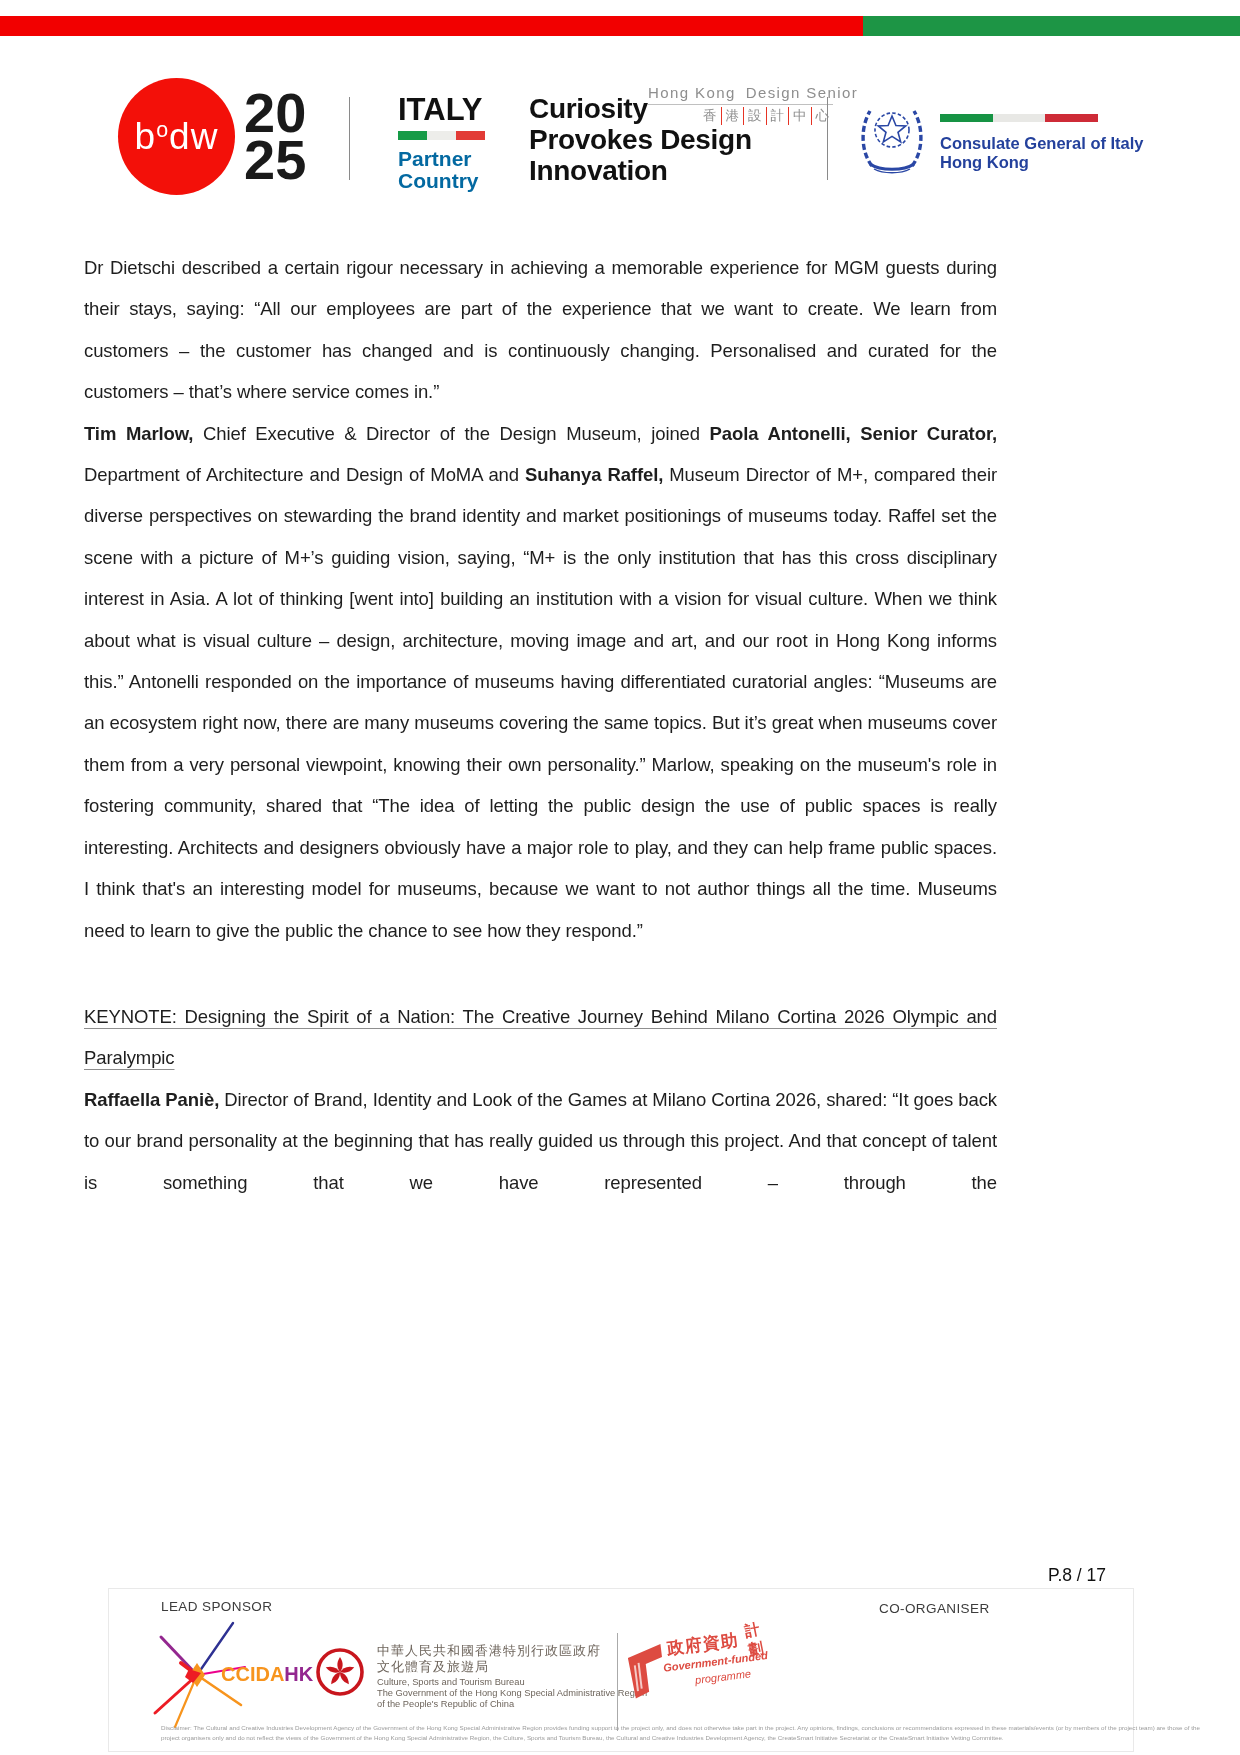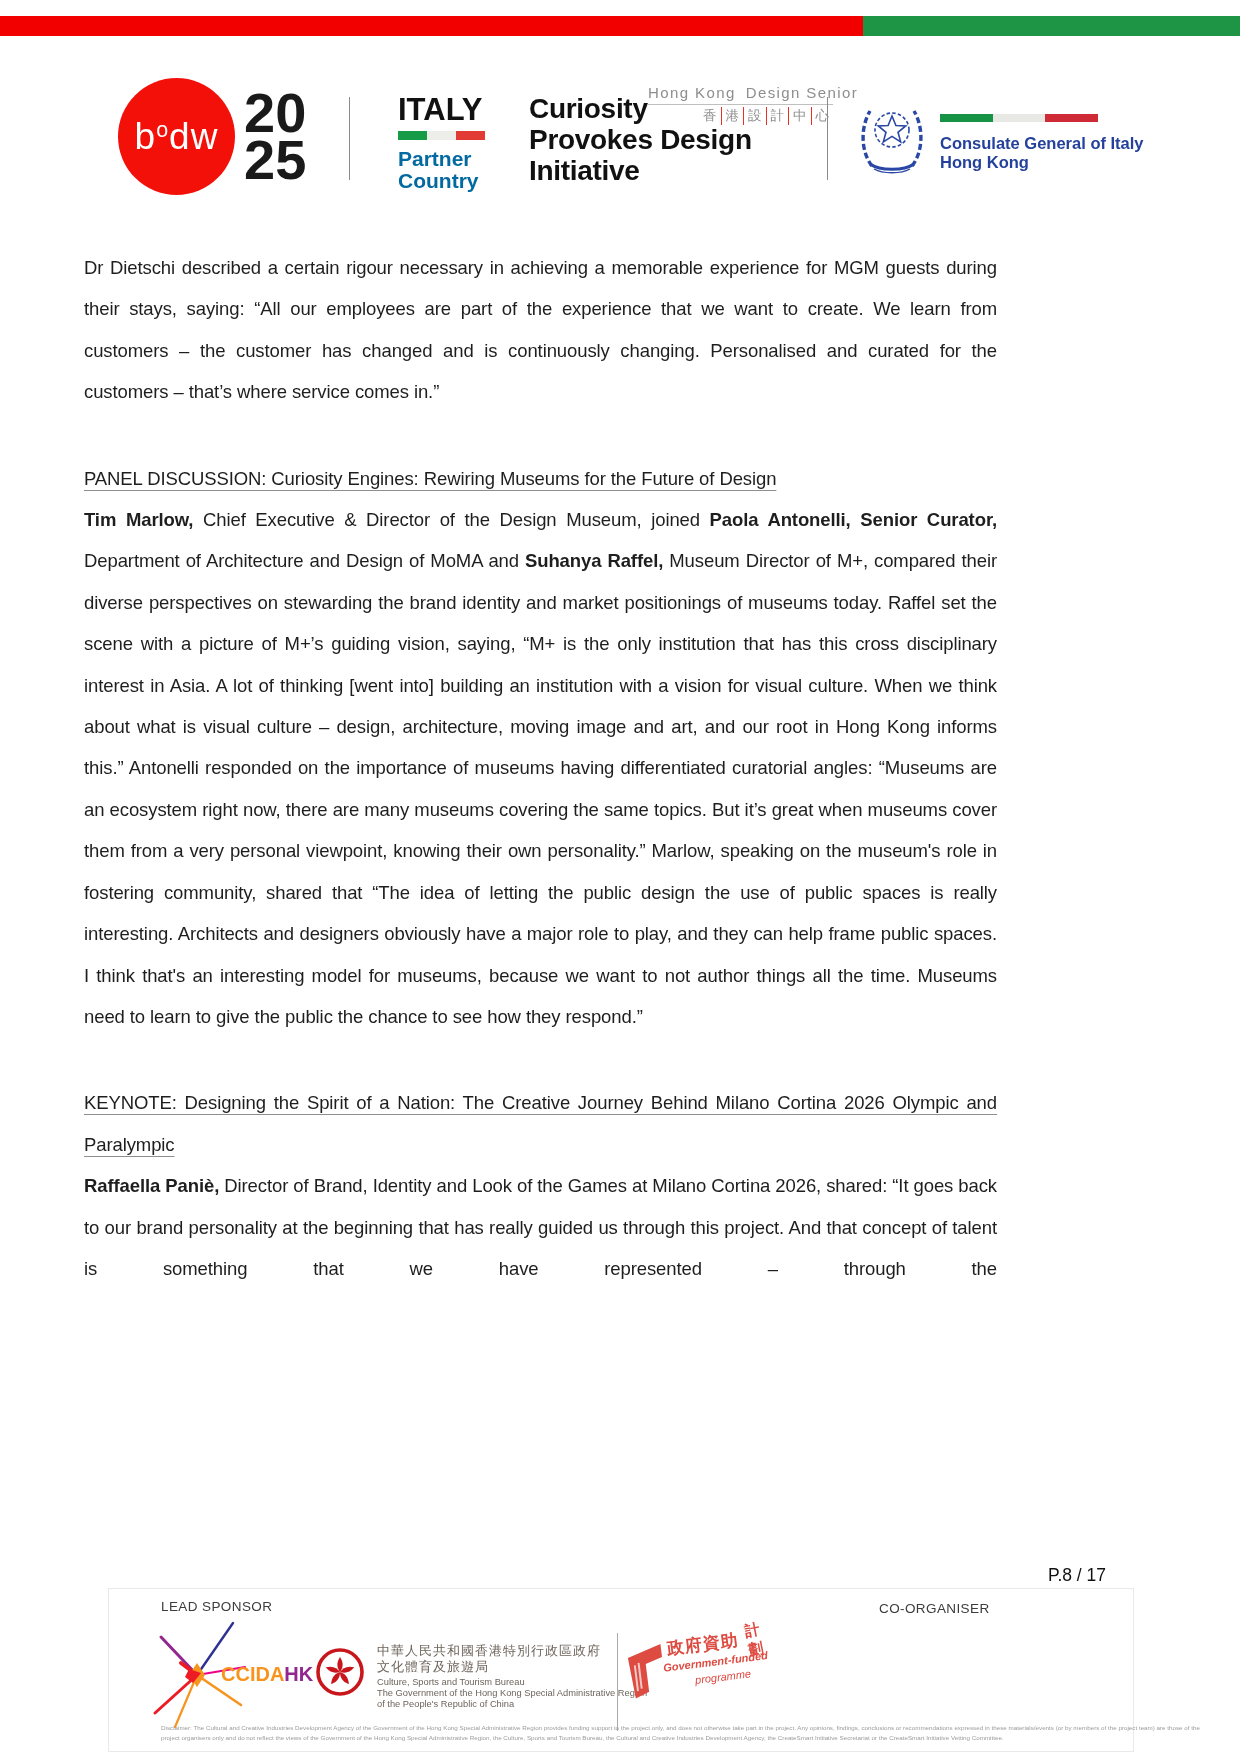--- a/index.html
+++ b/index.html
@@ -134,21 +134,21 @@
       </div>
       <div class="italy-partner">
         <div>Partner</div>
         <div>Country</div>
       </div>
     </div>
 
     <div class="tagline">
       <div>Curiosity</div>
       <div>Provokes Design</div>
-      <div>Initiative</div>
+      <div>Innovation</div>
     </div>
 
     <div class="hkdc">
       <div class="hkdc-en">
         <span>Hong Kong</span>
           <span class="tick"></span>
           <span>Design Senior</span>
       </div>
       <div class="hkdc-zh">
           <span class="zh-char">香</span>
@@ -182,21 +182,20 @@
         <div class="consulate-text">
           <div>Consulate General of Italy</div>
           <div>Hong Kong</div>
         </div>
       </div>
     </div>
   </header>
 
   <main class="doc-body">
       <p class="block paragraph"><span>Dr Dietschi described a certain rigour necessary in achieving a memorable experience for MGM guests during their stays, saying: “All our employees are part of the experience that we want to create. We learn from customers – the customer has changed and is continuously changing. Personalised and curated for the customers – that’s where service comes in.”</span></p>
-      <p class="block heading gap"><span>PANEL DISCUSSION: Curiosity Engines: Rewiring Museums for the Future of Design</span></p>
       <p class="block paragraph"><span class="b">Tim Marlow,</span><span> Chief Executive &amp; Director of the Design Museum, joined </span><span class="b">Paola Antonelli, Senior Curator,</span><span> Department of Architecture and Design of MoMA and </span><span class="b">Suhanya Raffel,</span><span> Museum Director of M+, compared their diverse perspectives on stewarding the brand identity and market positionings of museums today. Raffel set the scene with a picture of M+’s guiding vision, saying, “M+ is the only institution that has this cross disciplinary interest in Asia. A lot of thinking [went into] building an institution with a vision for visual culture. When we think about what is visual culture – design, architecture, moving image and art, and our root in Hong Kong informs this.” Antonelli responded on the importance of museums having differentiated curatorial angles: “Museums are an ecosystem right now, there are many museums covering the same topics. But it’s great when museums cover them from a very personal viewpoint, knowing their own personality.” Marlow, speaking on the museum's role in fostering community, shared that “The idea of letting the public design the use of public spaces is really interesting. Architects and designers obviously have a major role to play, and they can help frame public spaces. I think that's an interesting model for museums, because we want to not author things all the time. Museums need to learn to give the public the chance to see how they respond.”</span></p>
       <p class="block heading gap"><span>KEYNOTE: Designing the Spirit of a Nation: The Creative Journey Behind Milano Cortina 2026 Olympic and Paralympic</span></p>
       <p class="block paragraph cont"><span class="b">Raffaella Paniè,</span><span> Director of Brand, Identity and Look of the Games at Milano Cortina 2026, shared: “It goes back to our brand personality at the beginning that has really guided us through this project. And that concept of talent is something that we have represented – through the</span></p>
     </main>
 
   <div class="page-number">P.8 / 17</div>
 
   <footer class="footer-box">
     <div class="sponsor-label lead-label">LEAD SPONSOR</div>
     <div class="sponsor-label co-label">CO-ORGANISER</div>

